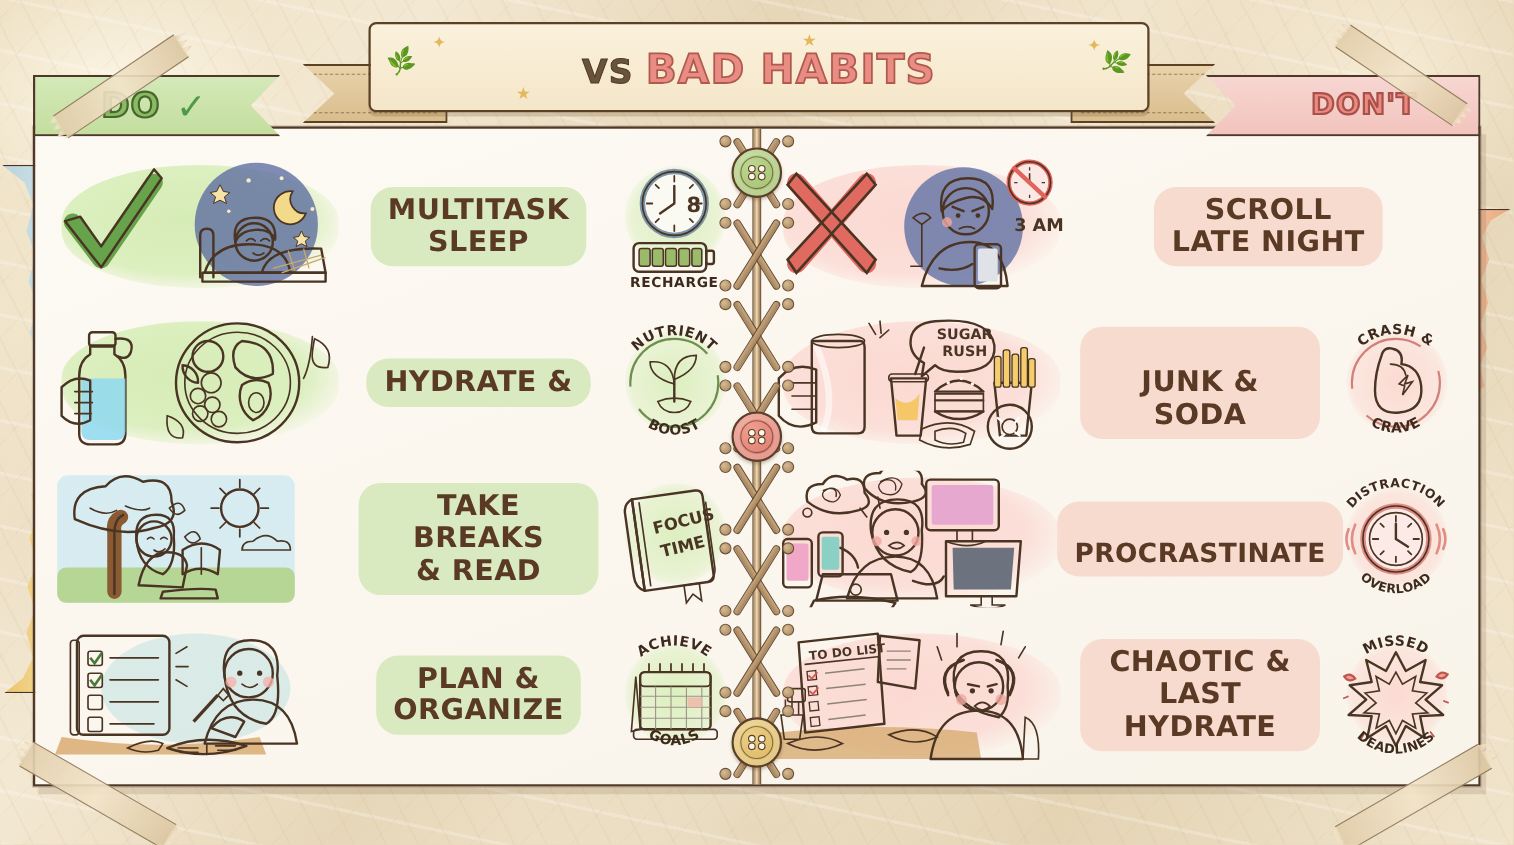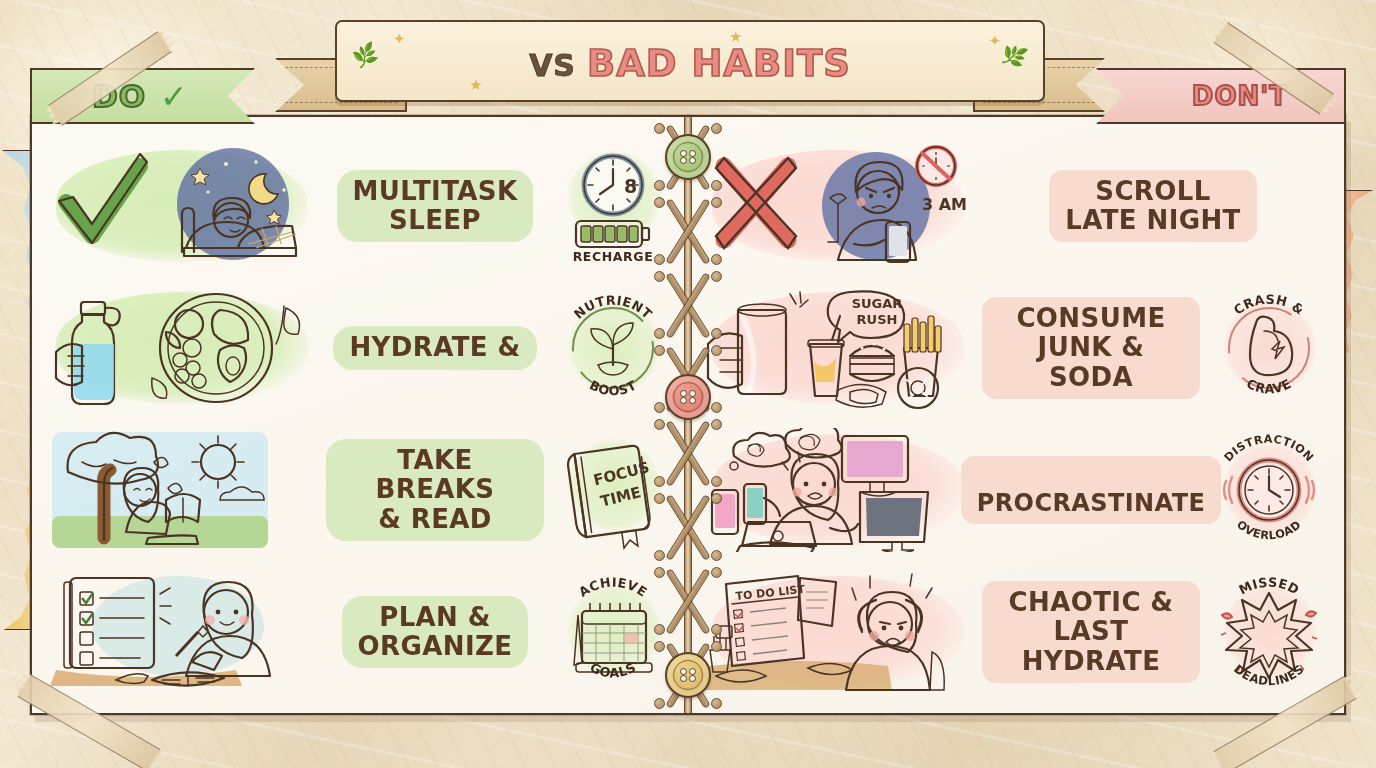--- a/index.html
+++ b/index.html
@@ -147,21 +147,21 @@
     flex:1; display:flex; align-items:center; justify-content:center;
     min-width:0; padding:0 4px;
   }
   .pill-text{
     display:inline-block; text-align:center; line-height:1.12;
     font-family:"DejaVu Sans",sans-serif; font-weight:bold;
     font-size:26px; letter-spacing:.4px; color:#5a3a25;
     padding:7px 16px; border-radius:20px;
   }
   .pill-text.g{ background:#d9e9c0; }
-  .pill-text.p{ background:#f7dbcf;border-radius:14px; }
+  .pill-text.p{ background:#f7dbcf; }
 
   .badge{
     width:118px; flex-shrink:0; height:122px; position:relative;
     display:flex; flex-direction:column; align-items:center; justify-content:center;
   }
   .badge-blob{
     position:absolute; left:14px; top:6px; width:92px; height:92px; border-radius:50%;
   }
   .badge-blob.g{ background:radial-gradient(circle,#dcefbf 0%, rgba(220,239,191,.55) 62%, rgba(220,239,191,0) 76%); }
   .badge-blob.p{ background:radial-gradient(circle,#fbdad2 0%, rgba(251,218,210,.55) 62%, rgba(251,218,210,0) 76%); }
@@ -677,21 +677,21 @@
             <g stroke="#fff" stroke-width="2" stroke-linecap="round">
               <path d="M203 94 l4 3 M222 94 l-3 4 M205 112 l4 -3 M223 110 l-4 -3"></path>
             </g>
 
             <path d="M134 104 q26 -12 48 2 l-4 12 q-24 8 -46 -4z" fill="#f3da9c" class="ink-thin"></path>
             <path d="M146 106 q16 -6 28 2 l-2 8 q-14 4 -26 -2z" fill="#a2603a" class="ink-thin"></path>
           </svg>
         </div>
         <div class="label-pill">
           <span class="pill-text p">
-            <span>CONSUME</span><br>
+            <br>
             <span>JUNK &amp; SODA</span>
           </span>
         </div>
         <div class="badge">
           <div class="badge-blob p" style="top:14px"></div>
           <svg class="bd" viewBox="0 0 118 122">
             <circle cx="59" cy="61" r="40" fill="none" stroke="#d2817a" stroke-width="2" stroke-dasharray="92 28"></circle>
             <path d="M46 36 q2 -8 10 -6 q10 2 8 14 q16 2 18 20 q2 22 -20 24 q-22 2 -22 -20 q0 -16 6 -32z" fill="#f3c2bd" class="ink"></path>
             <path d="M54 44 q12 0 14 10" class="ink-thin"></path>
             <path d="M62 62 l8 -8 -3 8 7 -2 -9 12 2 -8z" fill="#f5c84f" class="ink-thin"></path>

